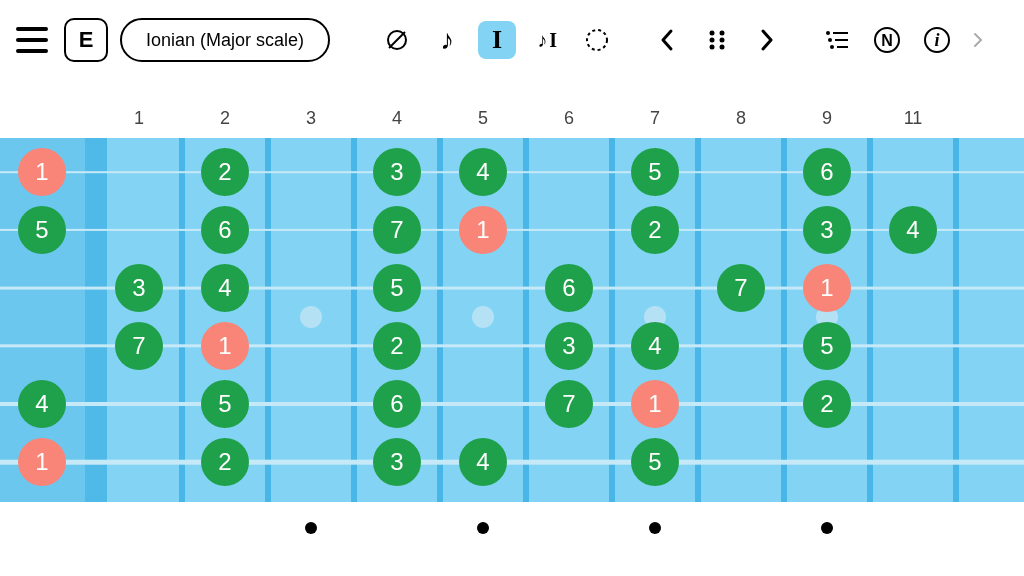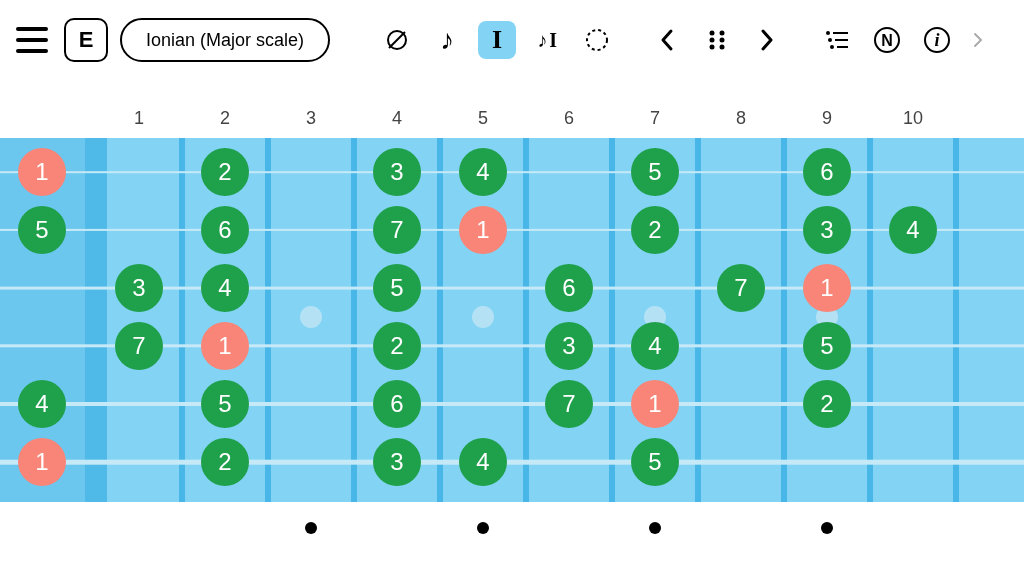--- a/index.html
+++ b/index.html
@@ -260,21 +260,21 @@
 <div class="fret-numbers">
     <div class="fret-num" style="left: 139px;">1</div>
     <div class="fret-num" style="left: 225px;">2</div>
     <div class="fret-num" style="left: 311px;">3</div>
     <div class="fret-num" style="left: 397px;">4</div>
     <div class="fret-num" style="left: 483px;">5</div>
     <div class="fret-num" style="left: 569px;">6</div>
     <div class="fret-num" style="left: 655px;">7</div>
     <div class="fret-num" style="left: 741px;">8</div>
     <div class="fret-num" style="left: 827px;">9</div>
-    <div class="fret-num" style="left: 913px;">10</div>
+    <div class="fret-num" style="left: 913px;">11</div>
   </div>
 
 <div class="fretboard">
   <div class="nut-shadow"></div>
   <div class="nut-bar"></div>
 <div class="fret-line" style="left: 182px;"></div>
     <div class="fret-line" style="left: 268px;"></div>
     <div class="fret-line" style="left: 354px;"></div>
     <div class="fret-line" style="left: 440px;"></div>
     <div class="fret-line" style="left: 526px;"></div>

